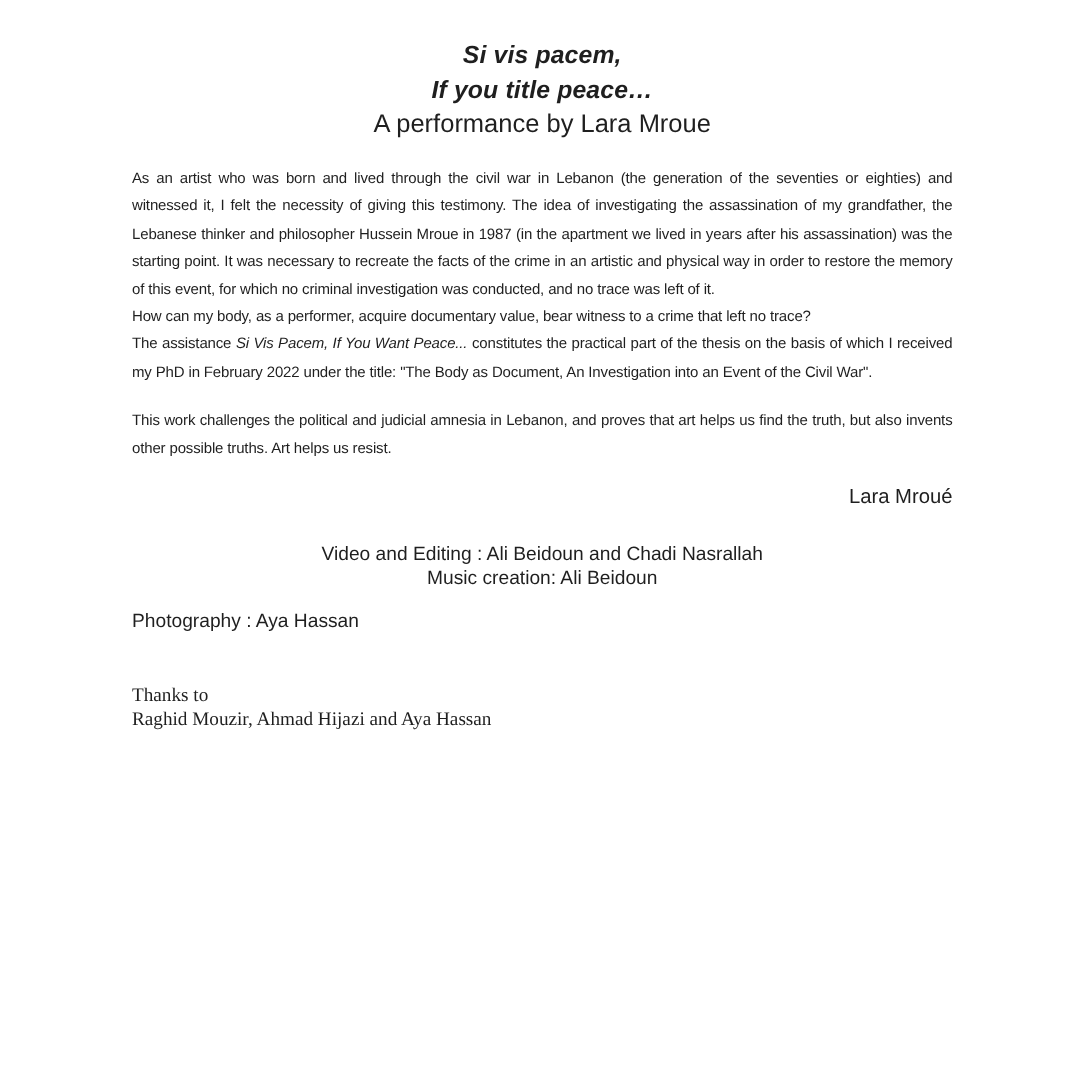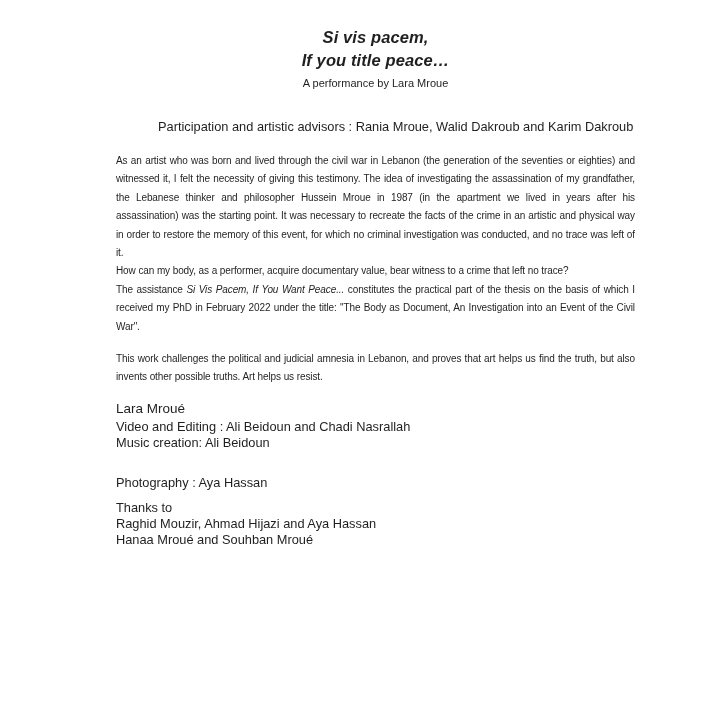--- a/index.html
+++ b/index.html
@@ -7,38 +7,38 @@
     padding: 0;
     background: #ffffff;
   }
   .page {
     position: relative;
     width: 720px;
     height: 718px;
     box-sizing: border-box;
     background: #ffffff;
     color: #1f1f1f;
-    padding: 26px 85px 0 116px;
+    padding: 26px 85px 0 88px;
     overflow: hidden;
     font-family: "Liberation Sans", sans-serif;
   }
   .title-block {
     text-align: center;
   }
   .title-line {
     margin: 0;
     font-size: 16.5px;
     line-height: 23px;
     font-weight: 700;
     font-style: italic;
     letter-spacing: 0.1px;
   }
   .subtitle {
     margin: 0;
-    font-size: 11px;
+    font-size: 17px;
     line-height: 22px;
     font-weight: 400;
   }
   .advisors {
     margin: 24px 0 0 42px;
     font-size: 12.8px;
     line-height: 17px;
     white-space: pre-wrap;
   }
   .body-block {
@@ -52,48 +52,52 @@
     margin: 0;
   }
   .para-gap {
     margin-top: 14px !important;
   }
   .inline-italic {
     font-style: italic;
   }
   .signature {
     margin-top: 12px;
+    text-align: right;
     font-size: 13.5px;
     line-height: 20px;
   }
   .tech-block {
     margin-top: 14px;
   }
   .tech-block p {
     margin: 0;
     font-size: 12.8px;
     line-height: 22px;
     white-space: pre-wrap;
   }
   .video-block {
+    margin-top: 20px;
+    text-align: center;
   }
   .video-block p {
     margin: 0;
     font-size: 12.8px;
     line-height: 16.3px;
     white-space: pre-wrap;
   }
   .photography {
-    margin: 24px 0 0 0;
+    margin: 12px 0 0 0;
     font-size: 12.8px;
     line-height: 16.3px;
     white-space: pre-wrap;
   }
   .thanks-block {
-    margin-top: 8px;
+    margin-top: 33px;
+    font-family: Liberation Serif, serif;
   }
   .thanks-block p {
     margin: 0;
     font-size: 12.8px;
     line-height: 16.3px;
     white-space: pre-wrap;
   }
   .thanks-wrap-line {
     text-align: justify;
   }
@@ -106,21 +110,20 @@
 <body>
 
 <div class="page">
 
   <header class="title-block">
     <h1 class="title-line">Si vis pacem,</h1>
     <h1 class="title-line">If you title peace…</h1>
     <div class="subtitle">A performance by Lara Mroue</div>
   </header>
 
-  <p class="advisors">Participation and artistic advisors : Rania Mroue, Walid Dakroub and Karim Dakroub</p>
 
   <div class="body-block">
     <p>As an artist who was born and lived through the civil war in Lebanon (the generation of the seventies or eighties) and witnessed it, I felt the necessity of giving this testimony. The idea of investigating the assassination of my grandfather, the Lebanese thinker and philosopher Hussein Mroue in 1987 (in the apartment we lived in years after his assassination) was the starting point. It was necessary to recreate the facts of the crime in an artistic and physical way in order to restore the memory of this event, for which no criminal investigation was conducted, and no trace was left of it.</p>
     <p>How can my body, as a performer, acquire documentary value, bear witness to a crime that left no trace?</p>
     <p><span>The assistance </span><span class="inline-italic">Si Vis Pacem, If You Want Peace...</span><span> constitutes the practical part of the thesis on the basis of which I received my PhD in February 2022 under the title: "The Body as Document, An Investigation into an Event of the Civil War".</span></p>
     <p class="para-gap">This work challenges the political and judicial amnesia in Lebanon, and proves that art helps us find the truth, but also invents other possible truths. Art helps us resist.</p>
   </div>
 
   <div class="signature">Lara Mroué</div>
 
@@ -128,16 +131,15 @@
   <div class="video-block">
     <p>Video and Editing : Ali Beidoun and Chadi Nasrallah</p>
     <p>Music creation: Ali Beidoun</p>
   </div>
 
   <p class="photography">Photography : Aya Hassan</p>
 
   <div class="thanks-block">
     <p>Thanks to</p>
     <p>Raghid Mouzir, Ahmad Hijazi and Aya Hassan</p>
-    <p>Hanaa Mroué and Souhban Mroué</p>
   </div>
 
 </div>
 
 </body></html>

